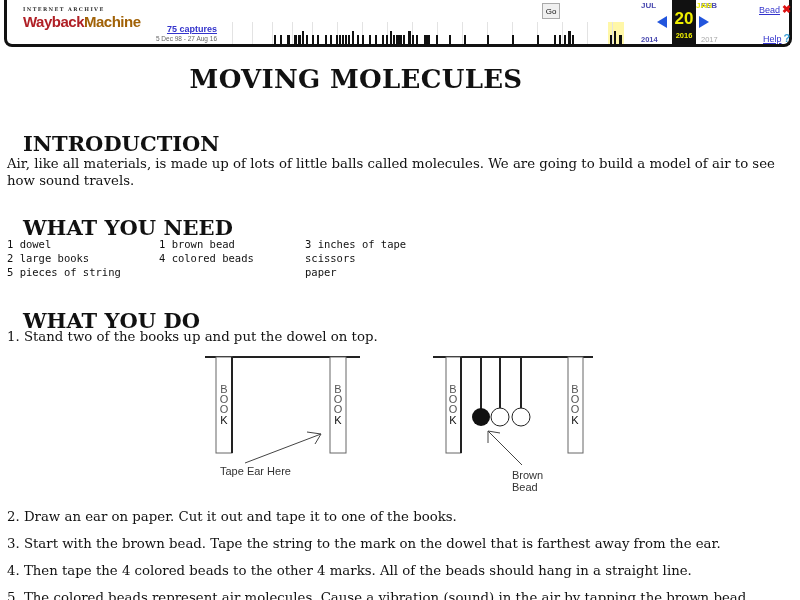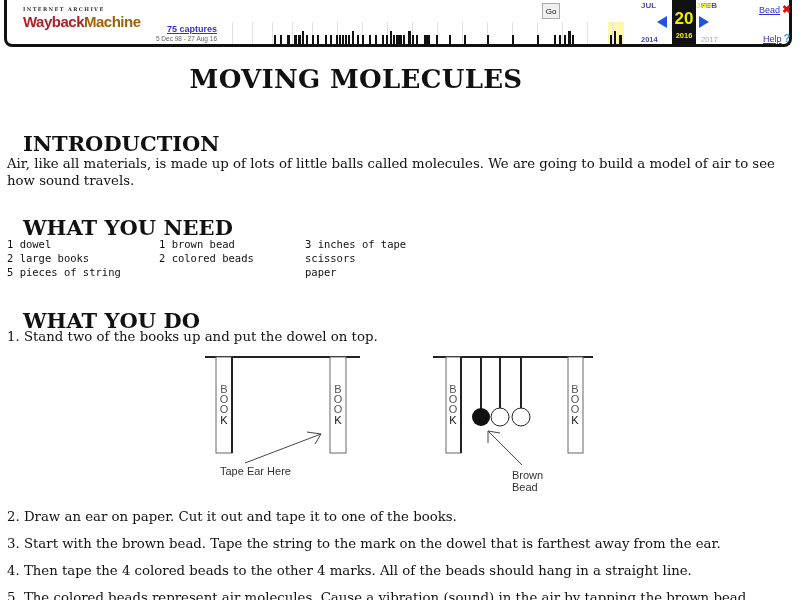--- a/index.html
+++ b/index.html
@@ -157,21 +157,21 @@
 
 <h2 style="top:199px">WHAT YOU NEED</h2>
 <div class="needs">
   <div class="col" style="left:0">
     <div>1 dowel</div>
     <div>2 large books</div>
     <div>5 pieces of string</div>
   </div>
   <div class="col" style="left:152px">
     <div>1 brown bead</div>
-    <div>2 colored beads</div>
+    <div>4 colored beads</div>
   </div>
   <div class="col" style="left:298px">
     <div>3 inches of tape</div>
     <div>scissors</div>
     <div>paper</div>
   </div>
 </div>
 
 <h2 style="top:292px">WHAT YOU DO</h2>
 <p class="t" style="top:328px">1. Stand two of the books up and put the dowel on top.</p>

